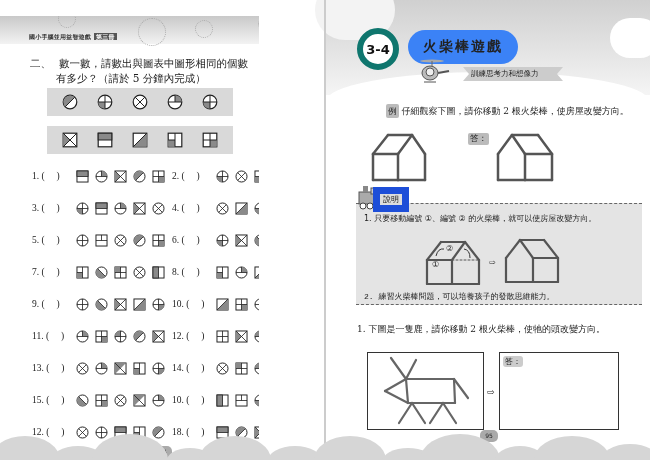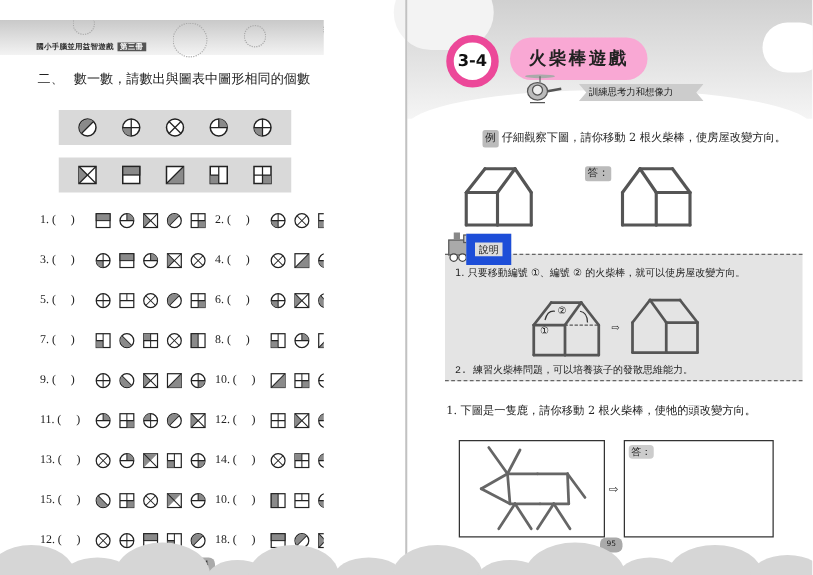--- a/index.html
+++ b/index.html
@@ -19,22 +19,22 @@
   .row{position:absolute;font-size:9.5px;display:flex;align-items:center;height:16px;}
   .row .lab{width:44px;white-space:pre;font-family:"Liberation Serif",serif;}
   .row .icons{display:flex;gap:6px;align-items:center;}
   .ic{width:13px;height:13px;display:inline-block;}
   .ic svg{width:13px;height:13px;display:block;}
   .ref-box .ic,.ref-box .ic svg{width:16px;height:16px;}
   .clouds{position:absolute;left:0;bottom:0;width:650px;height:36px;}
   .pnum{position:absolute;bottom:18px;font-size:6px;font-family:"DejaVu Sans",sans-serif;width:18px;height:12px;background:#aaa;border-radius:5px;text-align:center;line-height:12px;color:#222;}
   
   .r-head{position:absolute;left:325px;top:0;width:325px;height:95px;background:linear-gradient(180deg,#d0d0d0 0%,#e6e6e6 60%,#f5f5f5 100%);}
-  .badge{position:absolute;left:357px;top:28px;width:42px;height:42px;border-radius:50%;background:#fff;border:6px solid #ec4899;box-sizing:border-box;display:flex;align-items:center;justify-content:center;font-family:"DejaVu Sans",sans-serif;font-weight:bold;font-size:13px;color:#111;}
-  .title-cloud{position:absolute;left:408px;top:30px;width:110px;height:34px;background:#f9a8d4;border-radius:20px;display:flex;align-items:center;justify-content:center;font-family:"DejaVu Sans",sans-serif;font-size:14px;font-weight:bold;letter-spacing:2px;}
+  .badge{position:absolute;left:357px;top:28px;width:42px;height:42px;border-radius:50%;background:#fff;border:6px solid #0f766e;box-sizing:border-box;display:flex;align-items:center;justify-content:center;font-family:"DejaVu Sans",sans-serif;font-weight:bold;font-size:13px;color:#111;}
+  .title-cloud{position:absolute;left:408px;top:30px;width:110px;height:34px;background:#3b82f6;border-radius:20px;display:flex;align-items:center;justify-content:center;font-family:"DejaVu Sans",sans-serif;font-size:14px;font-weight:bold;letter-spacing:2px;}
   .cloud-r{position:absolute;left:610px;top:18px;width:50px;height:40px;background:#fff;border-radius:20px;}
   .subtitle-ribbon{position:absolute;left:463px;top:67px;width:100px;height:14px;background:#ccc;font-family:"DejaVu Sans",sans-serif;font-size:7.5px;display:flex;align-items:center;padding-left:8px;box-sizing:border-box;clip-path:polygon(0 0,100% 0,94% 50%,100% 100%,0 100%,6% 50%);}
   .heli{position:absolute;left:418px;top:58px;width:32px;height:26px;}
   .ex-text{position:absolute;left:357px;top:104px;font-size:9px;line-height:14px;width:280px;margin-left:29px;}
   .tag-box{display:inline-block;background:#bbb;padding:0 2px;font-size:8.5px;border-radius:2px;}
   .ans-label{position:absolute;left:468px;top:133px;font-size:9px;}
   .houses{position:absolute;}
   .explain{position:absolute;left:356px;top:203px;width:286px;height:100px;background:#e4e4e4;border-top:1px dashed #666;border-bottom:1px dashed #666;}
   .explain-label{position:absolute;left:373px;top:187px;background:#ddd;border:7px solid #1d4ed8;font-family:"DejaVu Sans",sans-serif;font-size:8px;padding:0 3px;}
   .train{position:absolute;left:357px;top:184px;width:56px;height:26px;}
@@ -54,20 +54,21 @@
   <div class="burst" style="left:138px;top:2px;width:26px;height:26px;"></div>
   <div class="burst" style="left:195px;top:4px;width:16px;height:16px;"></div>
   <div class="burst" style="left:258px;top:2px;width:10px;height:10px;"></div>
   <div class="burst" style="left:298px;top:12px;width:12px;height:12px;border-style:solid;"></div>
   <div class="run-head">
     <span>國小手腦並用益智遊戲</span><span class="tag">第三冊</span>
   </div>
 
   <div class="q-title">
     <div><span class="num">二、</span><span>數一數，請數出與圖表中圖形相同的個數</span></div>
+    <div class="l2">有多少？（請於 5 分鐘內完成）</div>
   </div>
 
   <div class="ref-box" style="top:72px;" id="ref0">
       <span class="ic">
         <svg viewBox="0 0 16 16">
           <circle cx="8" cy="8" r="6.8" fill="#fff" stroke="#222" stroke-width="1.2"></circle>
           <path d="M3.2 12.8 A6.8 6.8 0 0 1 12.8 3.2 Z" fill="#8a8a8a"></path>
           <line x1="3.2" y1="12.8" x2="12.8" y2="3.2" stroke="#222"></line>
         </svg>
       </span>

